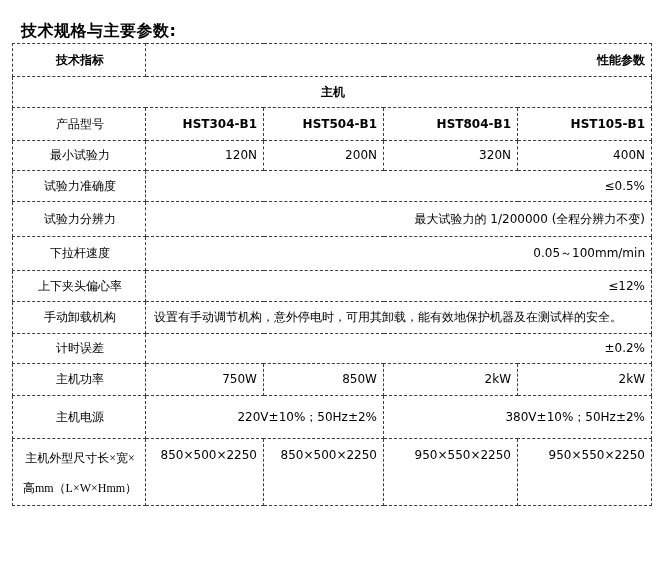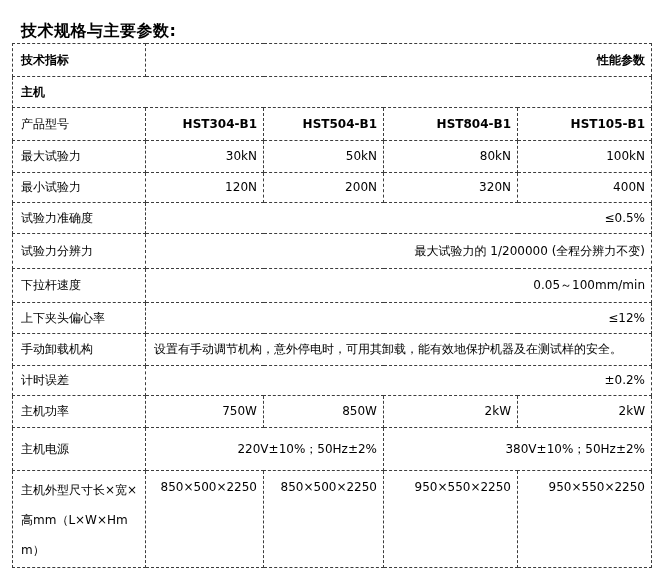--- a/index.html
+++ b/index.html
@@ -15,21 +15,21 @@
   table.spec{
     position:absolute;left:12px;top:43px;width:639px;
     border-collapse:collapse;table-layout:fixed;
   }
   td{
     border:1px dashed #3d3d3d;
     font-size:12px;line-height:15px;
     padding:2px 6px;overflow:hidden;vertical-align:middle;
     word-break:break-all;
   }
-  td.lab{text-align:left;padding-left:8px;}
+  td.lab{text-align:center;padding-left:8px;font-family:Liberation Serif, serif;}
   td.val{text-align:right;}
   td.left{text-align:left;padding-left:8px;}
   .bold{font-weight:bold;}
   tr.dim-row td{vertical-align:top;}
   tr.dim-row td.lab{padding-top:4px;line-height:30px;}
   tr.dim-row td.val{padding-top:9px;}
 </style>
 </head>
 <body>
 
@@ -57,27 +57,20 @@
     </tr>
 
     <tr style="height:33px">
       <td class="lab">产品型号</td>
       <td class="val bold">HST304-B1</td>
       <td class="val bold">HST504-B1</td>
       <td class="val bold">HST804-B1</td>
       <td class="val bold">HST105-B1</td>
     </tr>
 
-    <tr style="height:32px">
-      <td class="lab">最大试验力</td>
-      <td class="val">30kN</td>
-      <td class="val">50kN</td>
-      <td class="val">80kN</td>
-      <td class="val">100kN</td>
-    </tr>
 
     <tr style="height:30px">
       <td class="lab">最小试验力</td>
       <td class="val">120N</td>
       <td class="val">200N</td>
       <td class="val">320N</td>
       <td class="val">400N</td>
     </tr>
 
     <tr style="height:31px">

